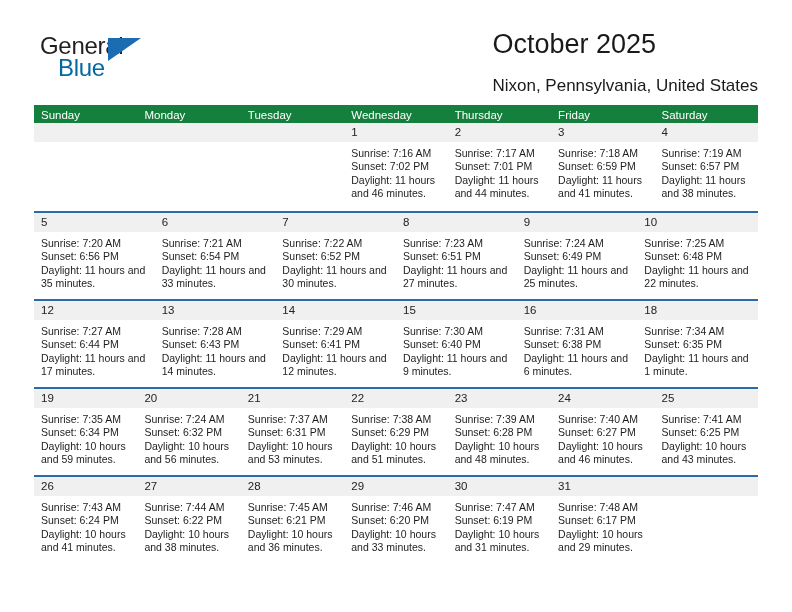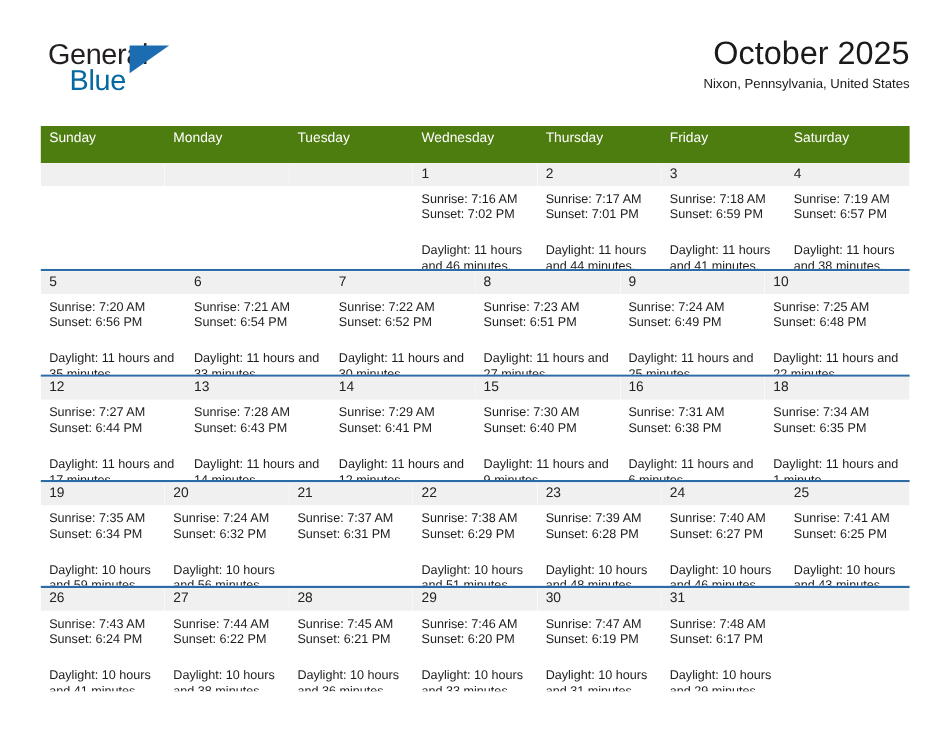--- a/index.html
+++ b/index.html
@@ -54,47 +54,46 @@
     width: 0;
     height: 0;
     border-left: 33px solid #1b6cb0;
     border-bottom: 23px solid transparent;
   }
 
   .title-block {
     position: absolute;
     right: 34px;
     top: 28px;
-    text-align: right;
   }
   .cal-title {
     font-size: 27px;
     color: #1a1a1a;
     line-height: 32px;
     white-space: nowrap;
   }
   .cal-location {
-    font-size: 11px;
+    font-size: 17px;
     color: #1a1a1a;
     line-height: 20px;
-    margin-top: 0;
+    margin-top: 16px;
     white-space: nowrap;
   }
 
   
   .calendar {
     position: absolute;
     left: 34px;
     top: 105px;
     width: 724px;
   }
   .weekday-row {
     display: flex;
-    background: #4d7c0f;
-    height: 31px;
+    background: #15803d;
+    height: 18px;
   }
   .weekday-cell {
     flex: 1 1 0;
     color: #ffffff;
     font-size: 11.5px;
     line-height: 21px;
     padding-left: 7px;
     box-sizing: border-box;
     white-space: nowrap;
   }
@@ -132,21 +131,20 @@
     padding: 5px 6px 0 7px;
     font-size: 10.5px;
     line-height: 13.4px;
     color: #1d1d1d;
   }
   .day-body div {
     white-space: nowrap;
   }
   .day-body .daylight-line {
     white-space: normal;
-    margin-top: 16px;
   }
 </style>
 </head>
 <body>
 
 <div class="page-header">
   <div class="brand">
     <span class="brand-general">General</span>
     <span class="brand-triangle"></span>
     <span class="brand-blue">Blue</span>
@@ -327,20 +325,21 @@
             <div>Sunrise: 7:24 AM</div>
             <div>Sunset: 6:32 PM</div>
             <div class="daylight-line">Daylight: 10 hours and 56 minutes.</div>
           </div>
         </div>
         <div class="day-cell">
           <div class="day-number">21</div>
           <div class="day-body">
             <div>Sunrise: 7:37 AM</div>
             <div>Sunset: 6:31 PM</div>
+            <div class="daylight-line">Daylight: 10 hours and 53 minutes.</div>
           </div>
         </div>
         <div class="day-cell">
           <div class="day-number">22</div>
           <div class="day-body">
             <div>Sunrise: 7:38 AM</div>
             <div>Sunset: 6:29 PM</div>
             <div class="daylight-line">Daylight: 10 hours and 51 minutes.</div>
           </div>
         </div>

